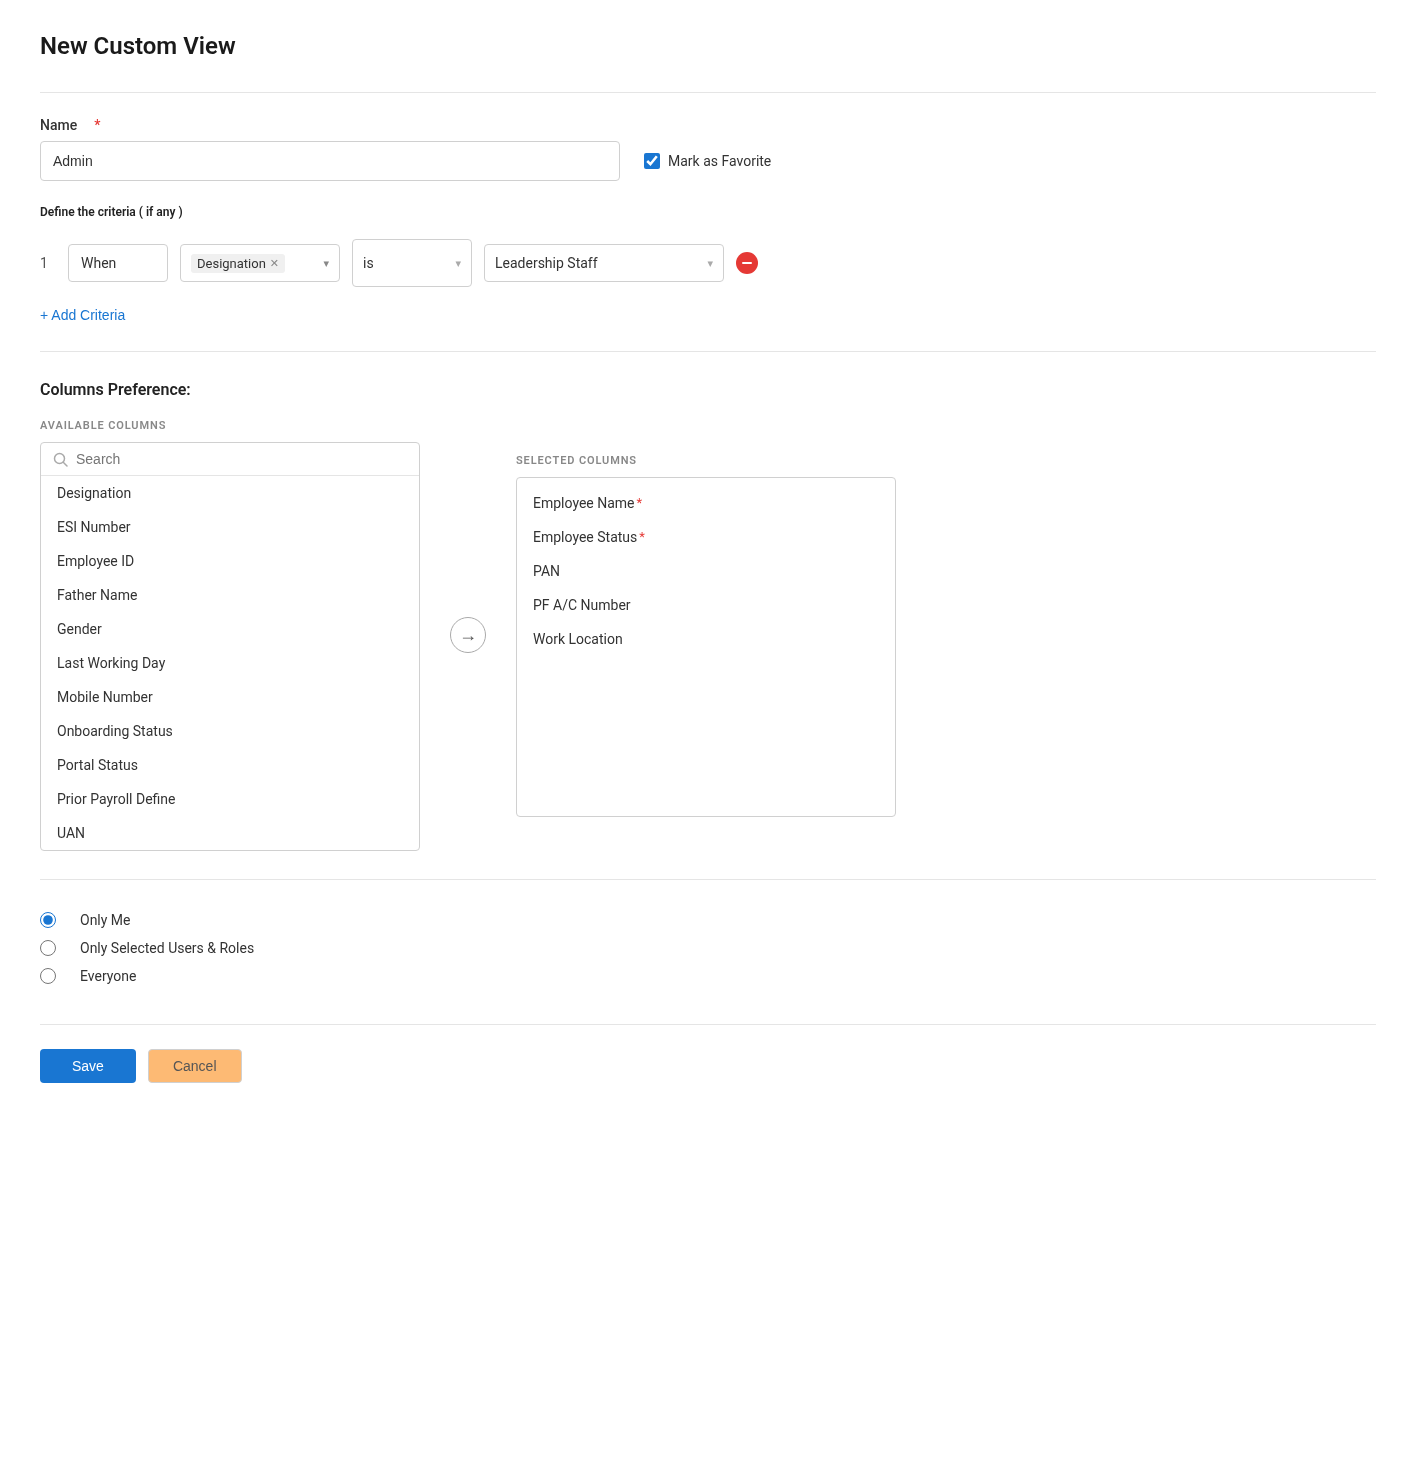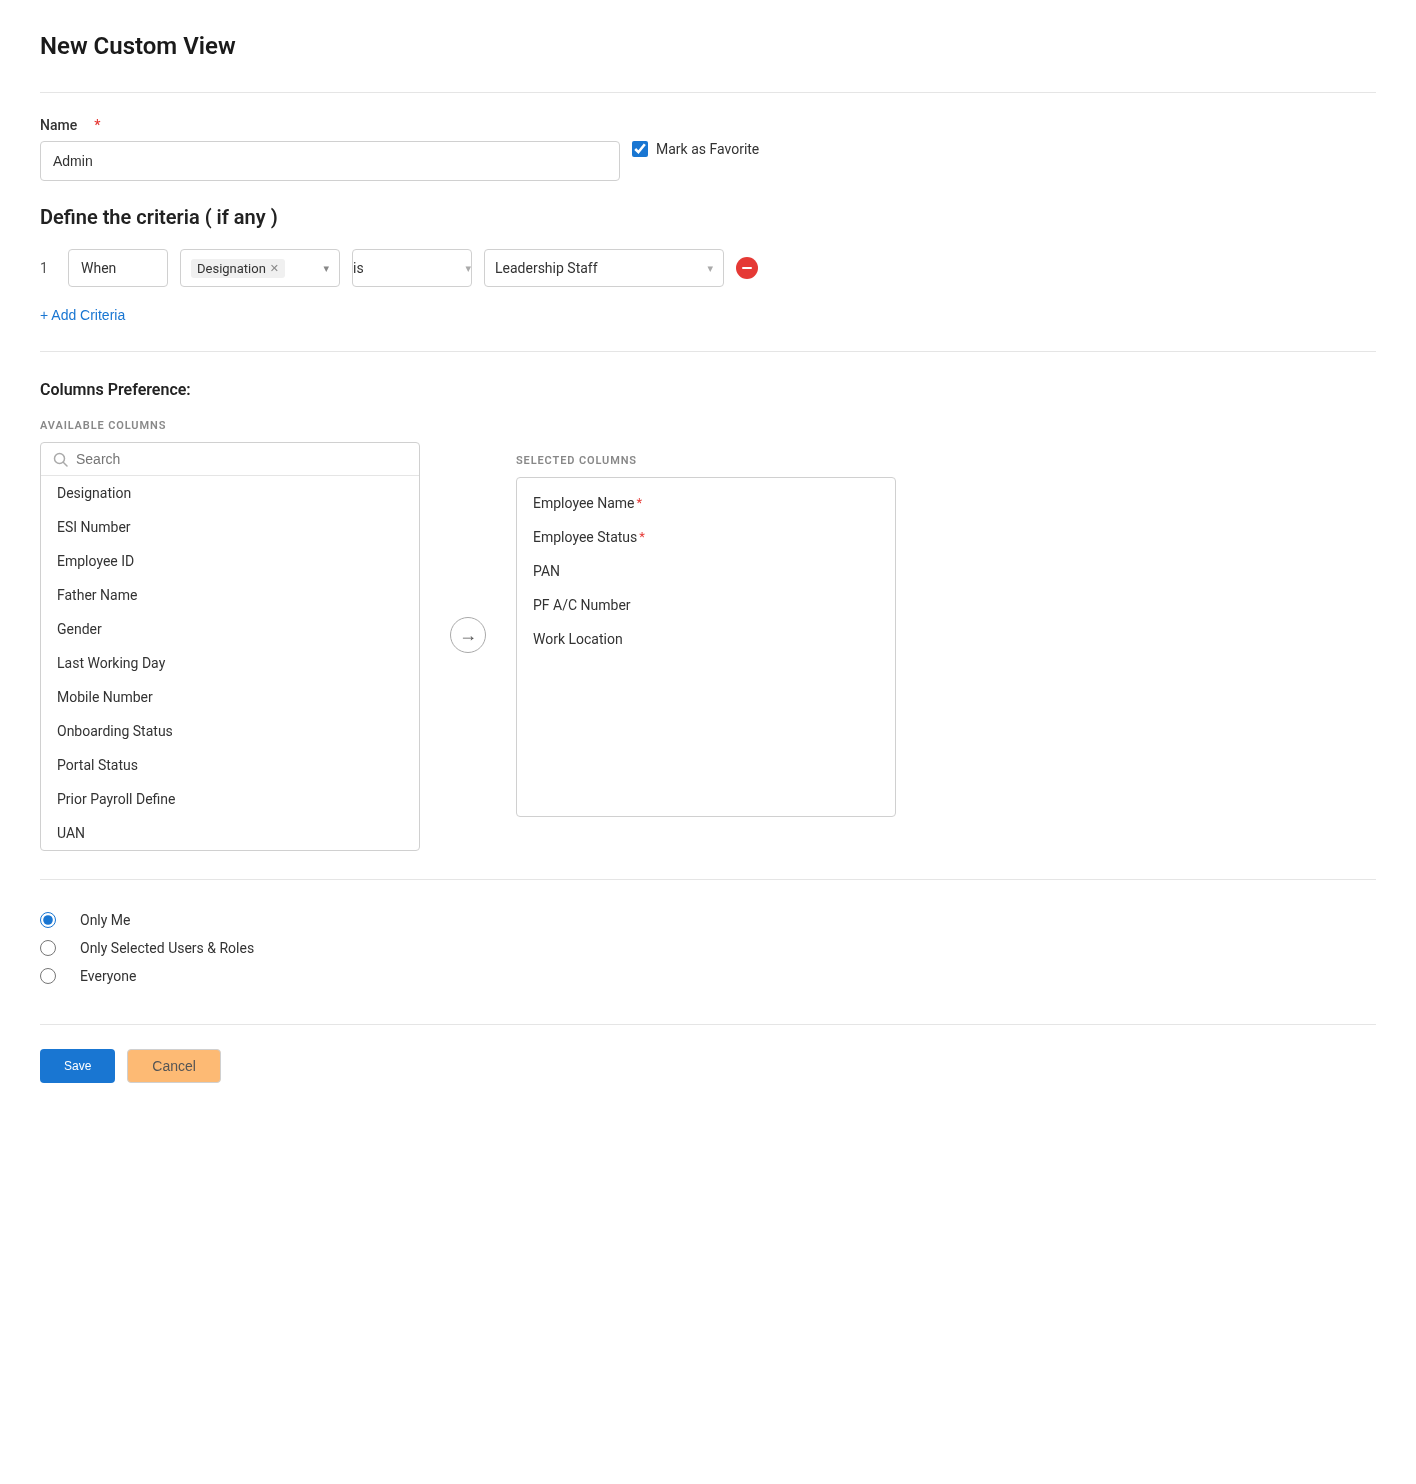--- a/index.html
+++ b/index.html
@@ -31,22 +31,22 @@
       font-weight: 500;
       color: #333;
       margin-bottom: 8px;
       display: flex;
       align-items: center;
       gap: 17px;
     }
     .required-star { color: #e53935; }
     .name-row {
       display: flex;
-      align-items: flex-start;
-      gap: 12px;
+      align-items: center;
+      gap: 24px;
     }
     .name-input {
       flex: 1;
       max-width: 580px;
       height: 40px;
       border: 1px solid #d0d0d0;
       border-radius: 4px;
       padding: 0 12px;
       font-size: 14px;
       color: #333;
@@ -60,21 +60,21 @@
       color: #333;
       cursor: pointer;
     }
     .favorite-checkbox {
       width: 16px;
       height: 16px;
       accent-color: #1976d2;
     }
     
     .section-title {
-      font-size: 20px;
+      font-size: 12px;
       font-weight: 600;
       color: #222;
       margin-bottom: 20px;
     }
     .criteria-row {
       display: flex;
       align-items: center;
       gap: 12px;
       margin-bottom: 16px;
     }
@@ -123,22 +123,22 @@
       cursor: pointer;
     }
     .criteria-select .chevron {
       margin-left: auto;
       color: #888;
       font-size: 11px;
     }
     .criteria-is {
       border: 1px solid #d0d0d0;
       border-radius: 4px;
-      padding: 0 0;
-      height: 38px;
+      padding: 0 10px;
+      height: 48px;
       display: flex;
       align-items: center;
       justify-content: space-between;
       gap: 8px;
       font-size: 14px;
       color: #333;
       min-width: 120px;
       cursor: pointer;
     }
     .criteria-value {
@@ -307,22 +307,22 @@
       display: flex;
       gap: 12px;
       border-top: 1px solid #e5e5e5;
       padding-top: 24px;
     }
     .btn-save {
       background: #1976d2;
       color: #fff;
       border: none;
       border-radius: 4px;
-      padding: 8px 24px;
-      font-size: 12px;
+      padding: 8px 32px;
+      font-size: 14px;
       font-weight: 500;
       cursor: pointer;
     }
     .btn-cancel {
       background: #fdba74;
       color: #555;
       border: 1px solid #d0d0d0;
       border-radius: 4px;
       padding: 8px 24px;
       font-size: 14px;

